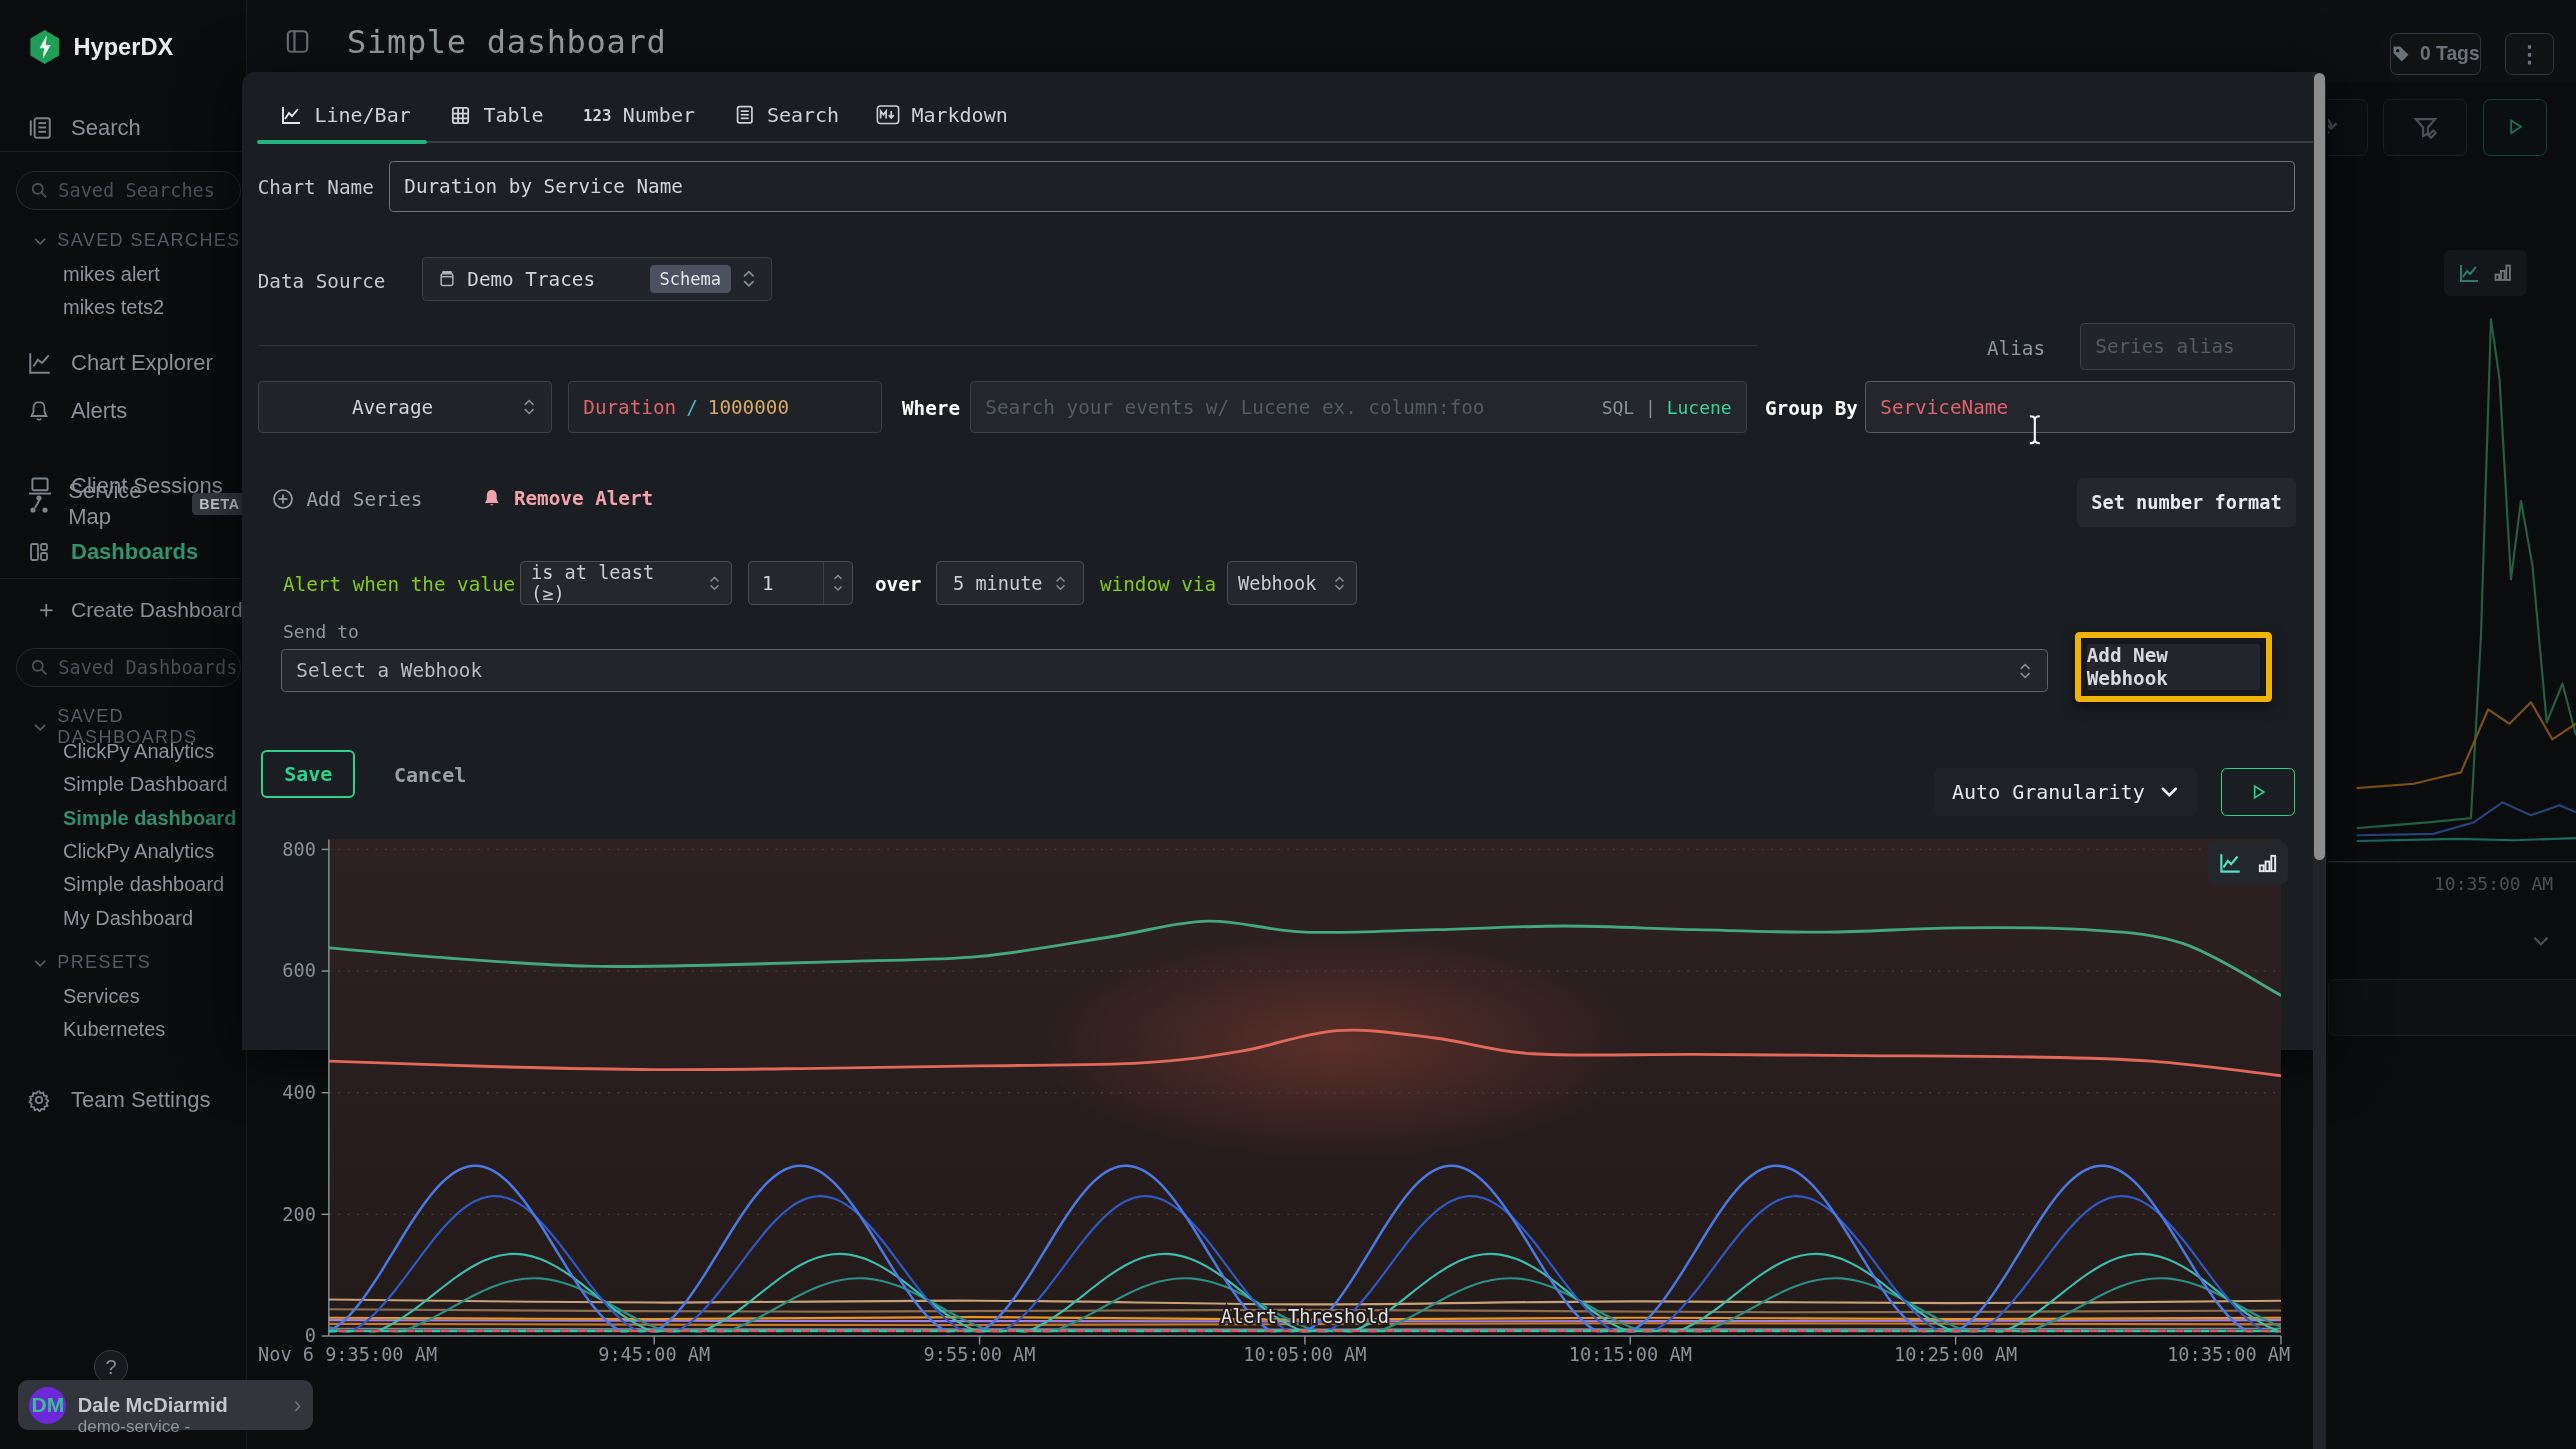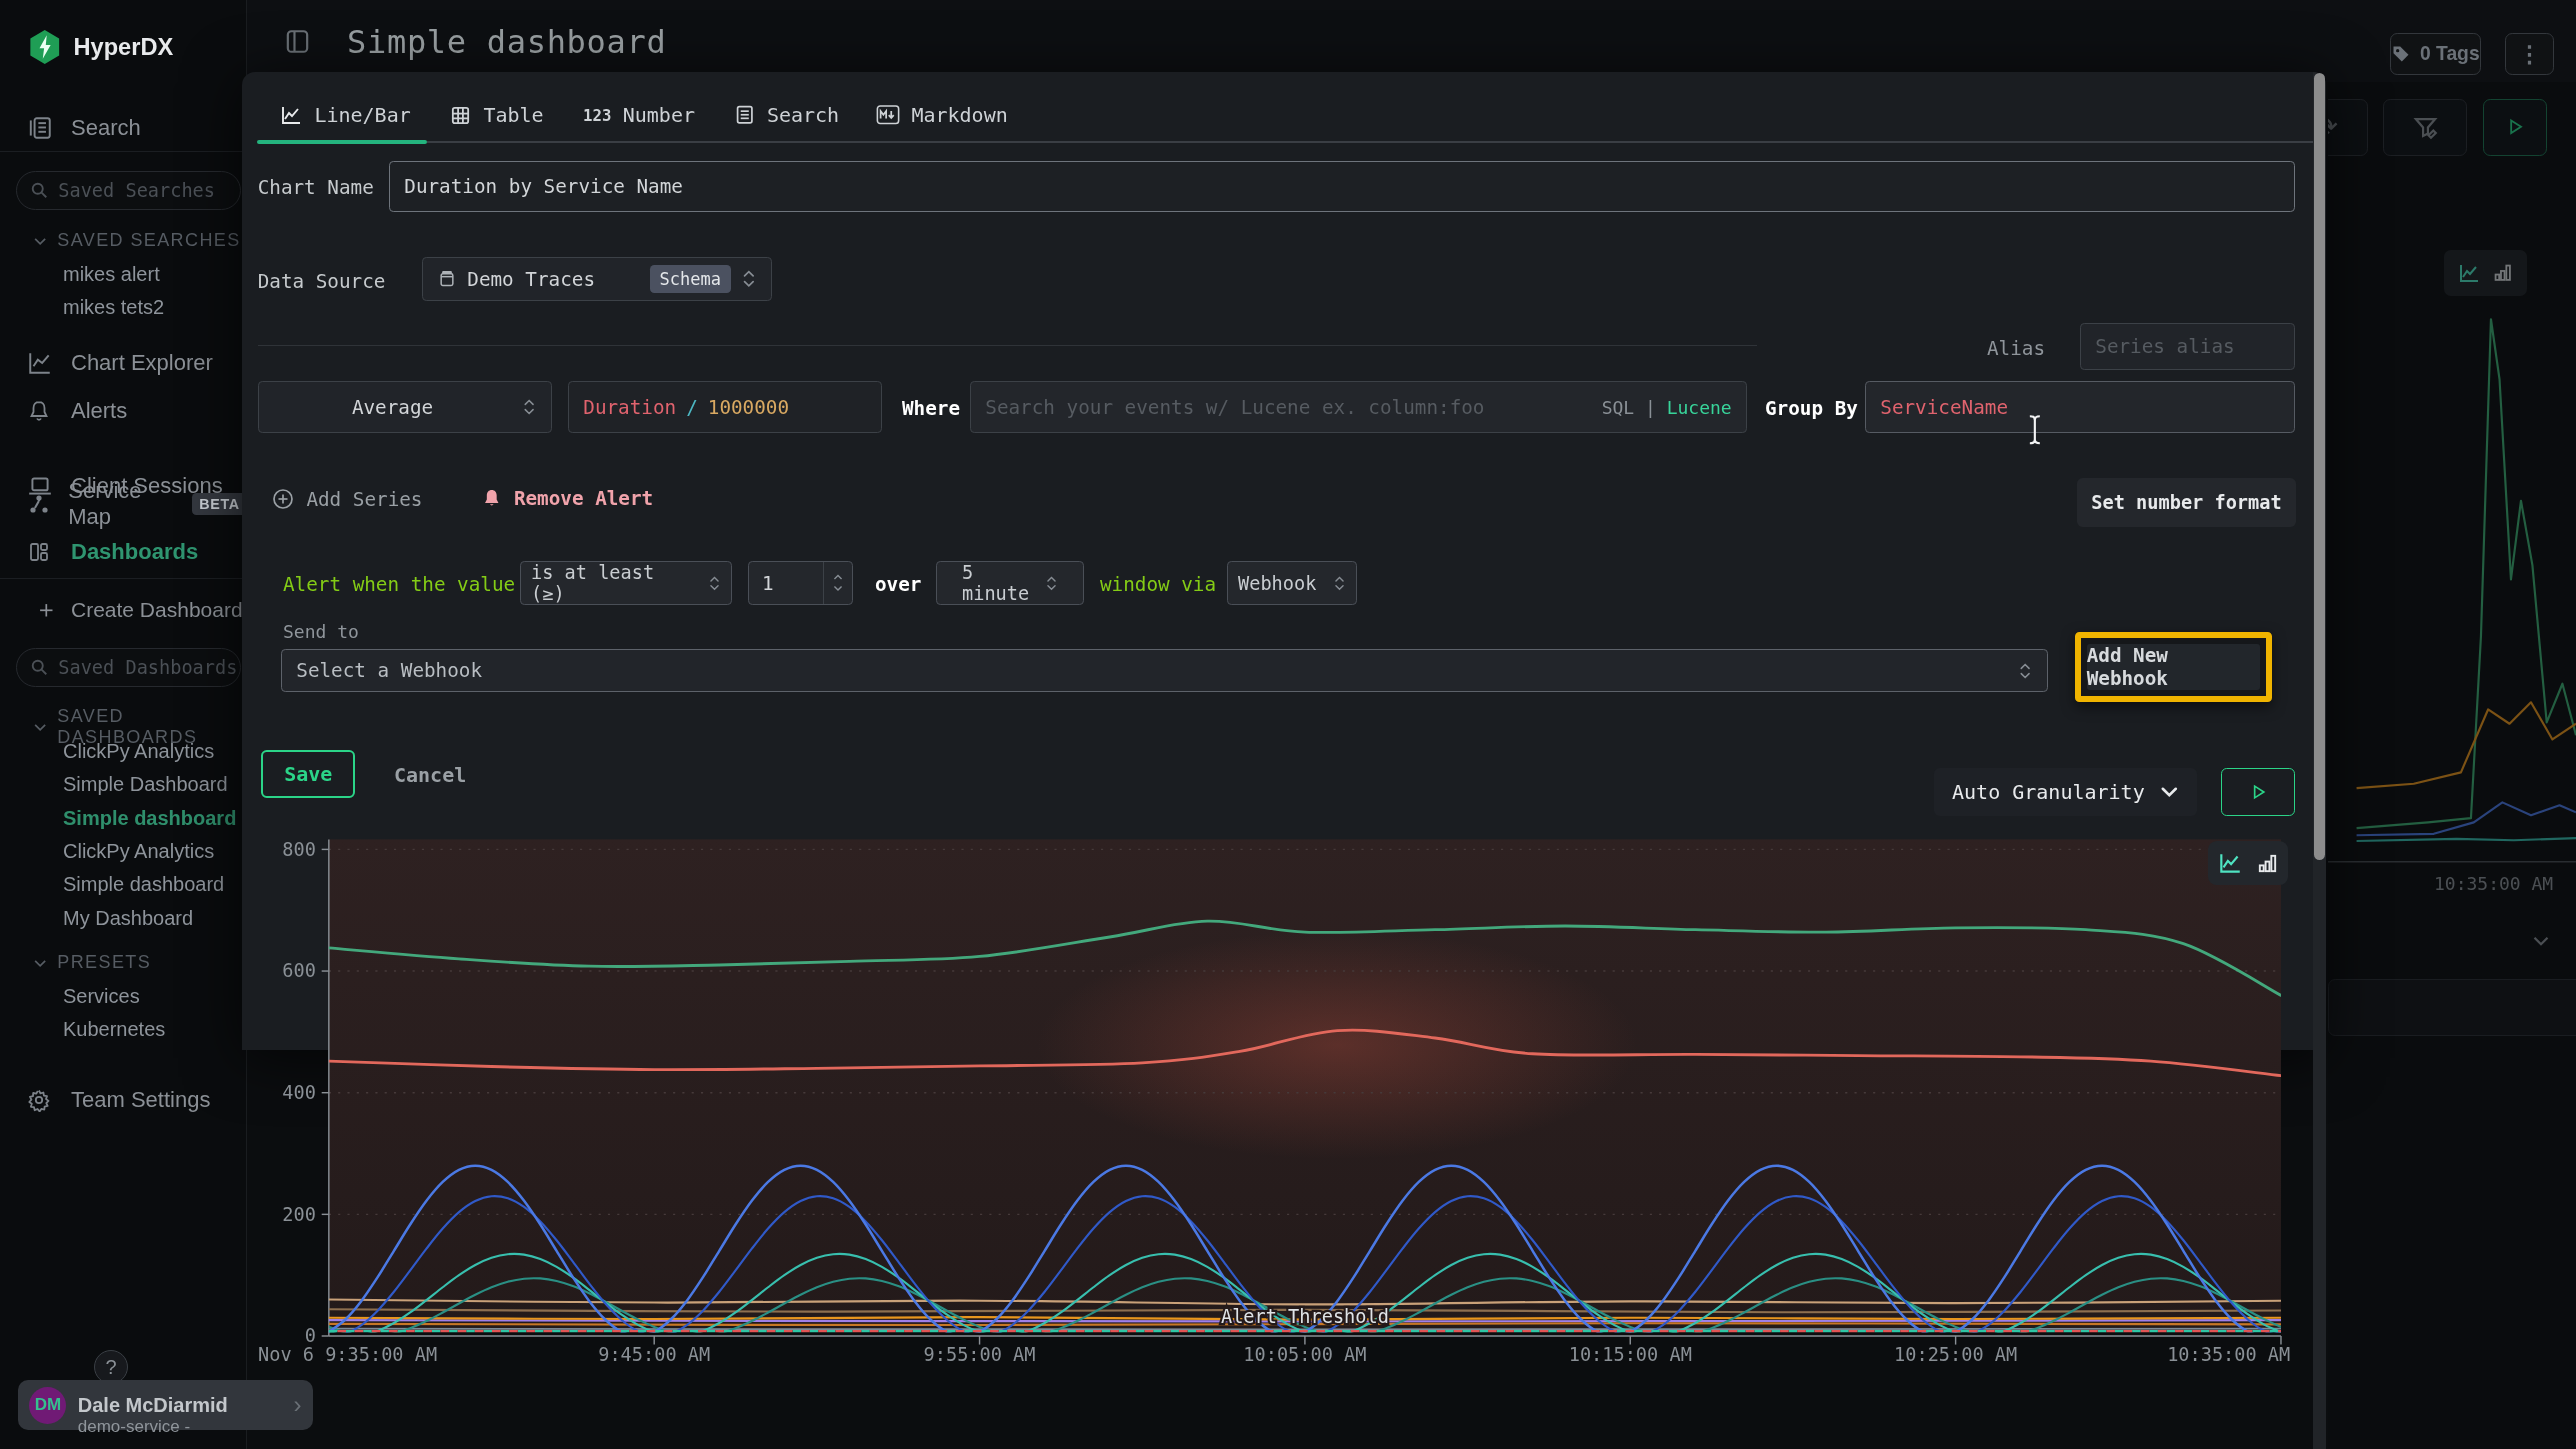--- a/index.html
+++ b/index.html
@@ -28,22 +28,22 @@
     font-size:18px; letter-spacing:1.4px; color:#565c63; display:flex; align-items:center; gap:10px; }
   .pill { position:absolute; left:15.7px; width:225px; height:39px; border:0.7px solid #26292e;
     border-radius:20px; display:flex; align-items:center; padding:0 13px; gap:10px; background:#0c0e10; }
   .pill input { flex:1; background:transparent; border:none; outline:none;
     font-family:"DejaVu Sans Mono",monospace; font-size:18.6px; color:#9aa0a5; }
   .pill input::placeholder { color:#4b5056; }
   .beta { background:#34383f; color:#c8cdd2; font-size:14.3px; font-weight:bold;
     border-radius:4.3px; padding:2.9px 7.2px; margin-left:11.4px; letter-spacing:0.7px; }
   .user-card { position:absolute; left:18px; top:1380px; width:295px; height:50px; background:#32363c;
     border-radius:10px; display:flex; align-items:center; padding:0 11.4px; gap:11.4px; z-index:6; }
-  .avatar { width:37px; height:37px; border-radius:50%; background:#701a75; color:#35c08e;
-    font-family:"Liberation Sans",sans-serif; font-weight:bold; font-size:17px;
+  .avatar { width:37px; height:37px; border-radius:50%; background:#6d28d9; color:#35c08e;
+    font-family:"Liberation Sans",sans-serif; font-weight:bold; font-size:21px;
     display:flex; align-items:center; justify-content:center; }
   .help-circle { position:absolute; left:94px; top:1350px; width:34px; height:34px; border-radius:50%;
     border:1.4px solid #3a3f45; background:#17191d; color:#8a9096; font-size:20px;
     display:flex; align-items:center; justify-content:center; font-family:"Liberation Sans",sans-serif; }
 
   
   .topbar { position:absolute; left:247px; top:0; width:2329px; height:82px; background:#0d0f12; z-index:2; }
   .page-title { position:absolute; left:100px; top:23px; font-size:32px; color:#9aa0a3; letter-spacing:0.7px; }
   .tb-btn { position:absolute; top:33px; height:42px; border:1.4px solid #33373c; border-radius:7.2px;
     background:#101214; display:flex; align-items:center; justify-content:center; gap:8.6px;
@@ -501,21 +501,21 @@
     <span class="spinner">
       <svg width="10" height="6.4" viewBox="0 0 14 9" fill="none" stroke="#878d94" stroke-width="2">
           <polyline points="2,7 7,2 12,7"></polyline>
         </svg>
       <svg width="10" height="6.4" viewBox="0 0 14 9" fill="none" stroke="#878d94" stroke-width="2">
           <polyline points="2,2 7,7 12,2"></polyline>
         </svg>
     </span>
   </div>
   <div class="blbl" style="left:633px; top:501px;">over</div>
-  <div class="inbox" style="left:694px; top:489px; width:148px; height:44px; background:#24272c; border-color:#4a4f57; padding:0 25px;">
+  <div class="inbox" style="left:694px; top:489px; width:148px; height:44px; background:#24272c; border-color:#4a4f57; padding:0 16px;">
     <span style="flex:1; font-size:18.6px; color:#c9cdd1;">5 minute</span>
     <span>
       <svg width="13" height="18.6" viewBox="0 0 22 30" fill="none" stroke="#878d94" stroke-width="2.4" stroke-linecap="round">
           <polyline points="5,11 11,5 17,11"></polyline>
           <polyline points="5,19 11,25 17,19"></polyline>
         </svg>
     </span>
   </div>
   <div class="graylead" style="left:858px; top:501px;">window via</div>
   <div class="inbox" style="left:985px; top:489px; width:130px; height:44px; background:#24272c; border-color:#4a4f57; padding:0 10px;">

